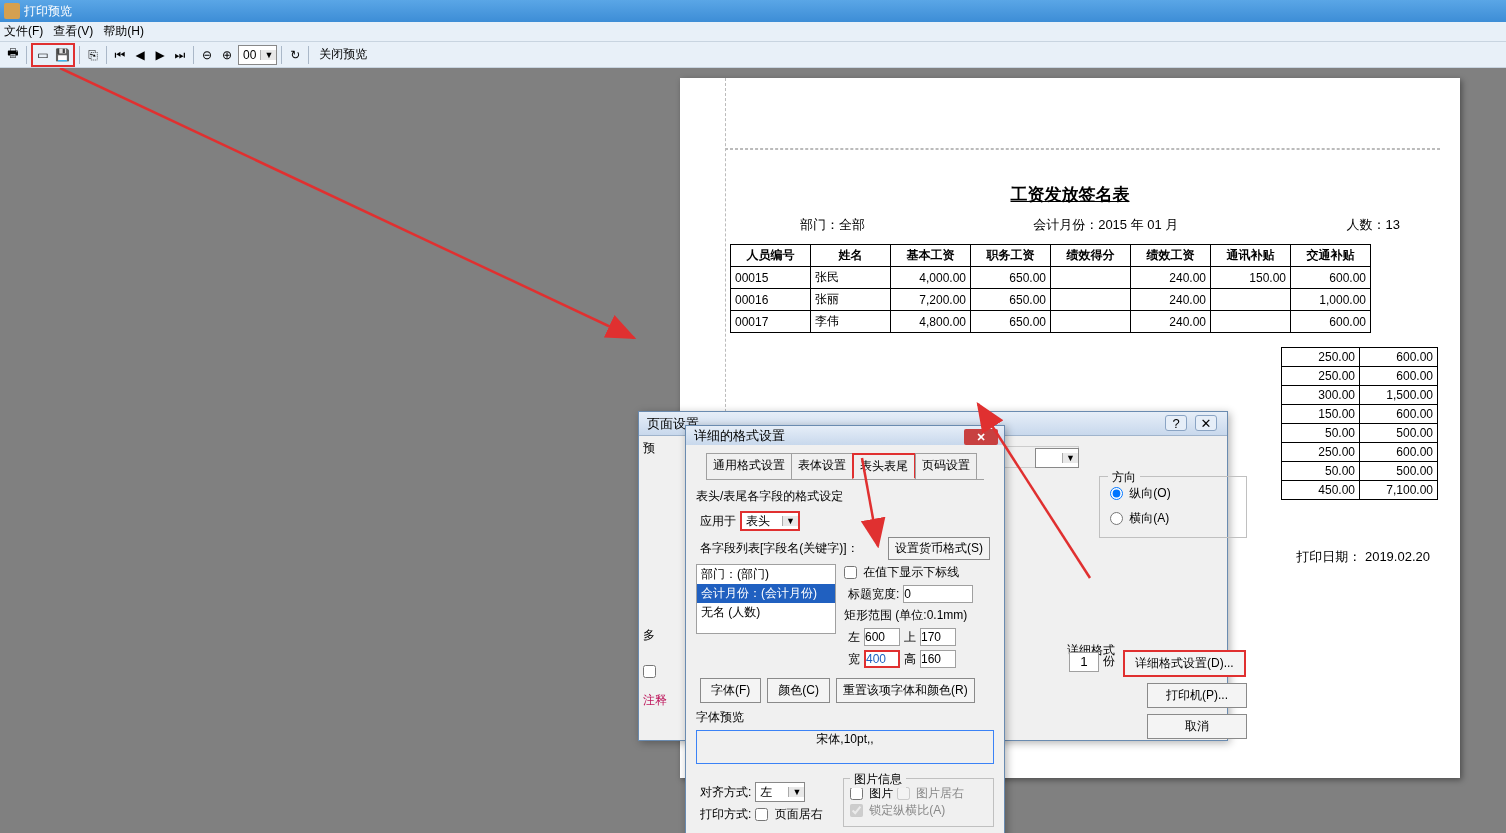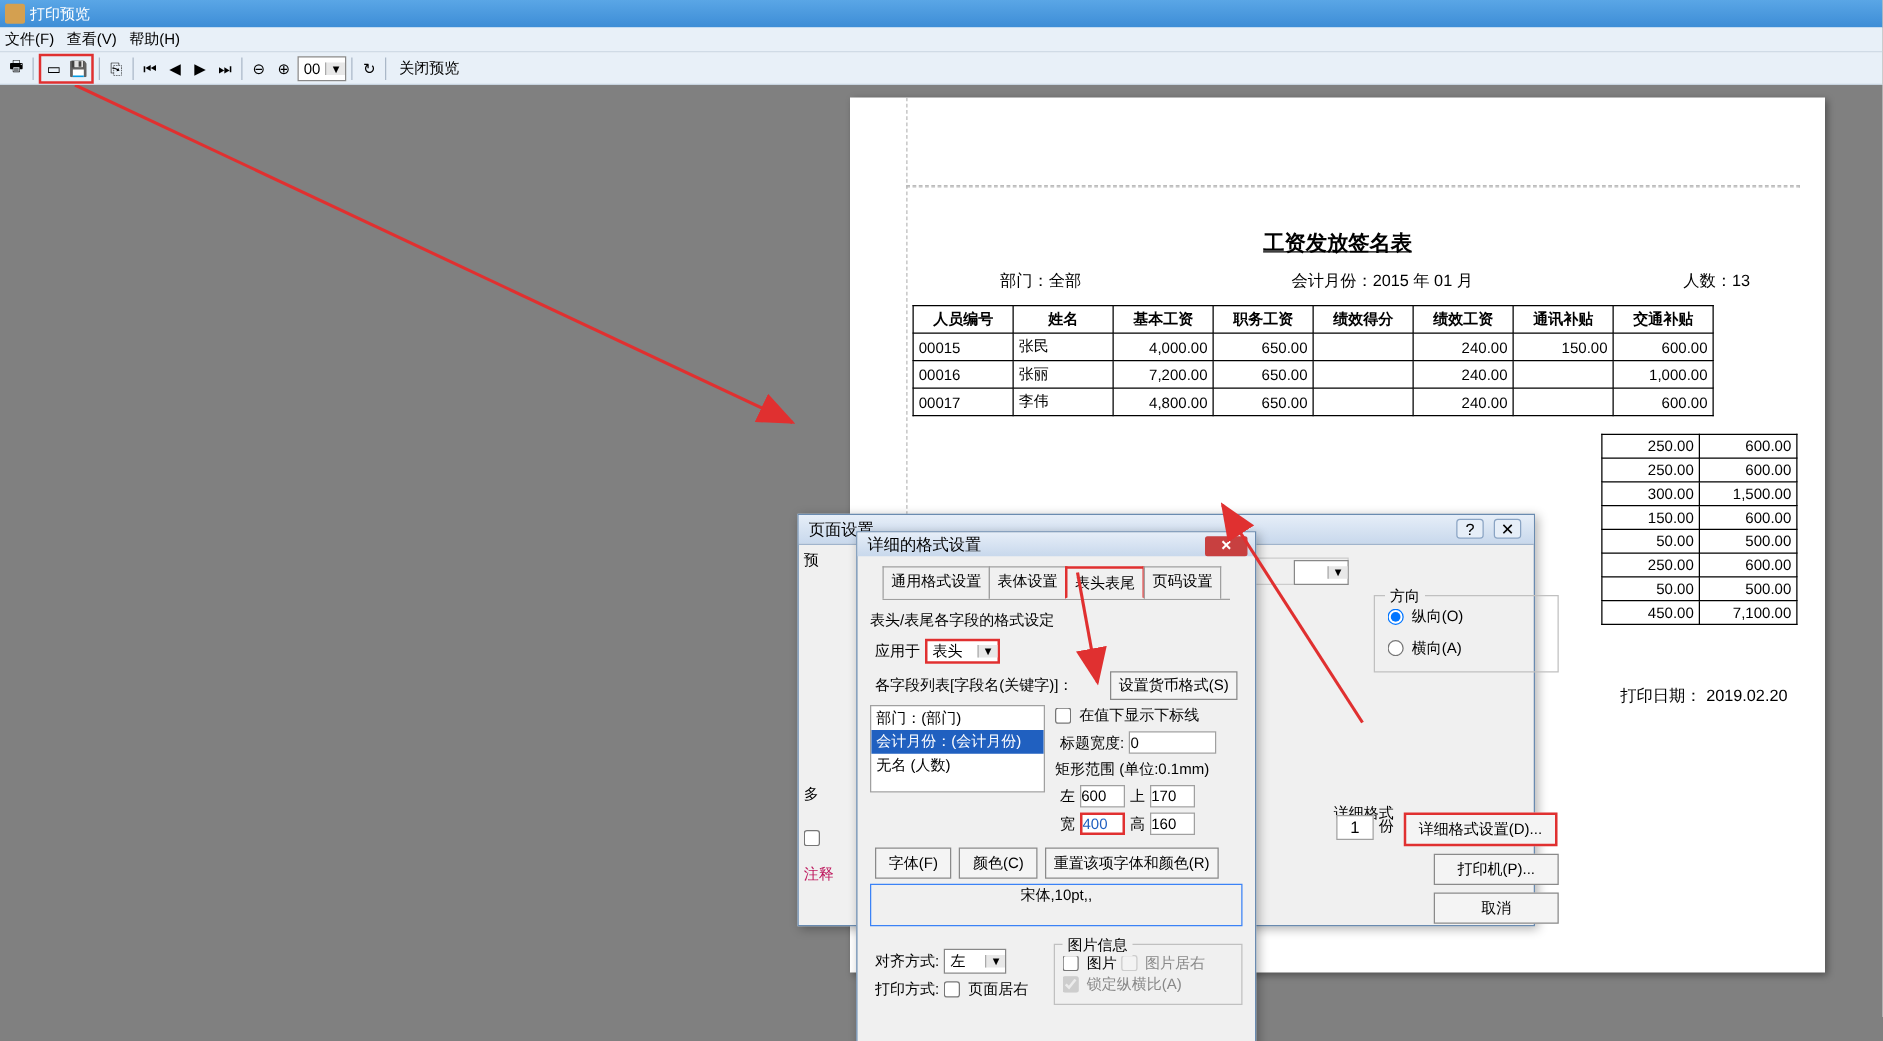--- a/index.html
+++ b/index.html
@@ -324,20 +324,21 @@
             <span>高</span>
               <input type="text" style="width: 36px;" value="160">
           </div>
         </div>
       </div>
       <div class="row" style="margin-top:6px;gap:6px">
         <div class="winbtn small">字体(F)</div>
         <div class="winbtn small">颜色(C)</div>
         <div class="winbtn small" style="min-width:auto;padding:3px 6px">重置该项字体和颜色(R)</div>
       </div>
+      <div style="margin-top:6px">字体预览</div>
       <div class="preview-box">
           <span>宋体,10pt,,</span>
         </div>
 
       <div style="display:flex;gap:10px;margin-top:14px">
         <div style="flex:1">
           <div class="row">
               <span>对齐方式:</span>
             <span class="combo" style="width:50px">
                 <span style="flex:1;padding:0 4px">左</span>

